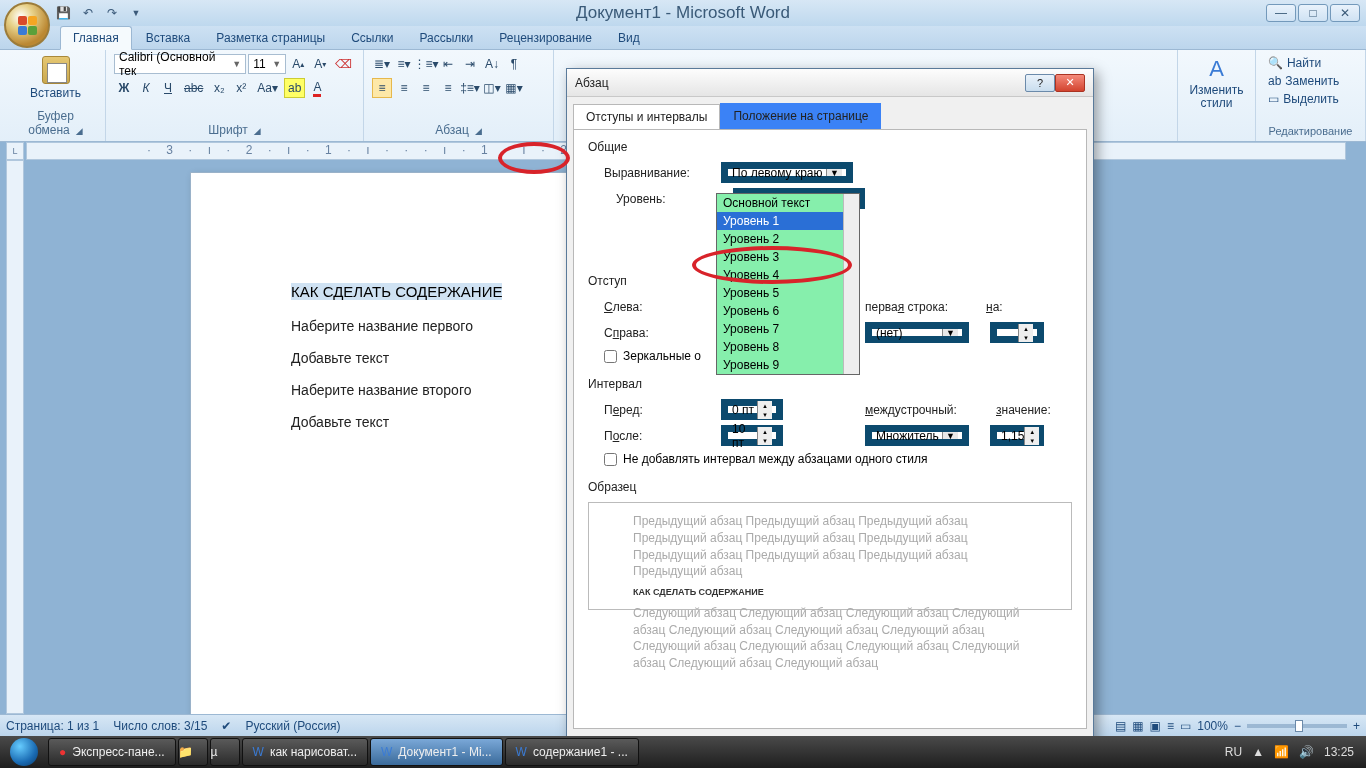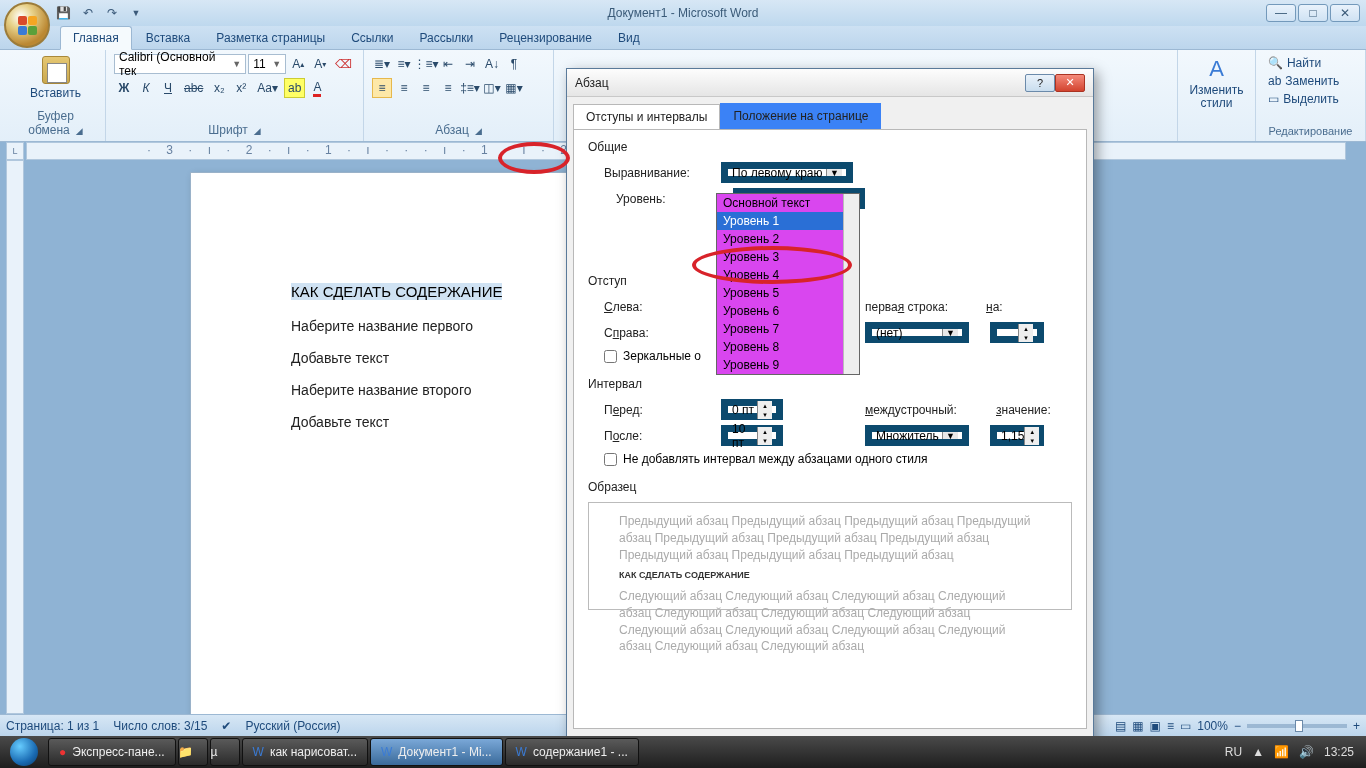--- a/index.html
+++ b/index.html
@@ -2,21 +2,21 @@
 <html><head>
 <meta charset="utf-8">
 <style>
 * { box-sizing: border-box; margin: 0; padding: 0; font-family: "Segoe UI", Tahoma, sans-serif; font-size: 12px; }
 html, body { width: 1366px; height: 768px; overflow: hidden; background: #b8d4ea; }
 
 
 .titlebar { height: 26px; background: linear-gradient(#d7e7f5,#bed8ee); display: flex; align-items: center; position: relative; }
 .qat { display:flex; align-items:center; gap:4px; margin-left:54px; }
 .qat .qbtn { width:20px; height:20px; display:inline-flex; align-items:center; justify-content:center; color:#3b5a7a; cursor:pointer; }
-.title-text { position:absolute; left:50%; transform:translateX(-50%); color:#3a5a78; font-size:12px; }
+.title-text { position:absolute; left:50%; transform:translateX(-50%); color:#3a5a78; font-size:17px; }
 .wnd-btns { margin-left:auto; display:flex; gap:2px; margin-right:6px;}
 .wnd-btns .wbtn { width:30px; height:18px; border:1px solid #7399bb; background:linear-gradient(#e9f2fb,#cfe2f3); border-radius:3px; display:flex;align-items:center;justify-content:center; color:#3a5a78; font-size:12px; cursor:pointer;}
 .office-btn { position:absolute; left:4px; top:2px; width:46px; height:46px; border-radius:50%; background: radial-gradient(circle at 35% 30%, #fff, #e8d28a 30%, #b83 70%); border:2px solid #9c7c3a; z-index:5; display:flex;align-items:center;justify-content:center;}
 .office-btn .four { display:grid; grid-template-columns:9px 9px; grid-template-rows:9px 9px; gap:1px;}
 .office-btn .four span{ border-radius:2px;}
 .office-btn .r{background:#d94a2b;} .office-btn .o{background:#f5a623;} .office-btn .b{background:#3a7bd5;} .office-btn .g{background:#5aa03a;}
 
 
 .tabstrip { height:24px; background:linear-gradient(#cde1f3,#bcd5ec); display:flex; align-items:flex-end; padding-left:60px; gap:2px; border-bottom:1px solid #9cb8d3;}
 .tab { padding:4px 12px; color:#1e4a7b; cursor:pointer;}
@@ -70,29 +70,29 @@
 .dialog .sect-label{ color:#222; margin-bottom:8px;}
 .dialog .frow{display:flex;align-items:center;margin:5px 0 5px 16px;gap:21px;}
 .dialog .frow label{width:96px; color:#222;}
 .dialog select,.dialog .combo,.dialog .spin{ height:21px; border:7px solid #0c4a6e; background:#fff; padding:0 4px;}
 .dialog .combo{display:flex;align-items:center;width:132px;}
 .dialog .combo .dd{margin-left:auto;background:#e8e8e8;border-left:1px solid #888;width:16px;height:100%;display:flex;align-items:center;justify-content:center;font-size:9px;}
 .dialog .spin{width:62px;display:flex;align-items:center;}
 .dialog .spin .sbtns{margin-left:auto;display:flex;flex-direction:column;border-left:1px solid #888;}
 .dialog .spin .sbtns span{height:9px;width:14px;font-size:7px;text-align:center;line-height:9px;background:#eee;}
 
-.dialog .dropdown-open{position:absolute; left:142px; top:63px; width:144px; background:#d946ef; border:1px solid #666; z-index:5;}
+.dialog .dropdown-open{position:absolute; left:142px; top:63px; width:144px; background:#86efac; border:1px solid #666; z-index:5;}
 .dialog .dropdown-open .opt{padding:2px 6px; font-size:12px; cursor:pointer;}
 .dialog .dropdown-open .opt.sel{background:#2a6fd6;color:#fff;}
 .dialog .dropdown-open .sbar{position:absolute;right:0;top:0;width:16px;height:100%;background:#eee;border-left:1px solid #bbb;}
 
 .dialog .chk{display:flex;align-items:center;gap:6px;margin-left:16px;margin-top:6px;}
 .dialog .chk input{width:13px;height:13px;}
 
-.preview{border:1px solid #bbb; height:108px; margin:4px 0 10px; padding:10px 30px; font-size:8px; color:#aaa; line-height:1.4;}
+.preview{border:1px solid #bbb; height:108px; margin:4px 0 10px; padding:10px 44px; font-size:8px; color:#aaa; line-height:1.4;}
 .preview .pv-bold{font-weight:bold;color:#333;font-size:9px;margin:6px 0;}
 
 .dialog .dbuttons{position:absolute;left:6px;right:6px;bottom:6px;height:34px;display:flex;align-items:center;gap:10px;padding:0 8px;}
 .dialog .dbuttons button{height:23px;padding:0 14px;background:linear-gradient(#fdfdfd,#e2e2e2);border:1px solid #8a8a8a;border-radius:3px;cursor:pointer;}
 .dialog .dbuttons .spacer{flex:1;}
 
 
 .redcircle{position:absolute;border:4px solid #d8232a;border-radius:50%;pointer-events:none;z-index:60;}
 .rc1{left:498px;top:142px;width:72px;height:32px;}
 .rc2{left:692px;top:246px;width:160px;height:38px;}

